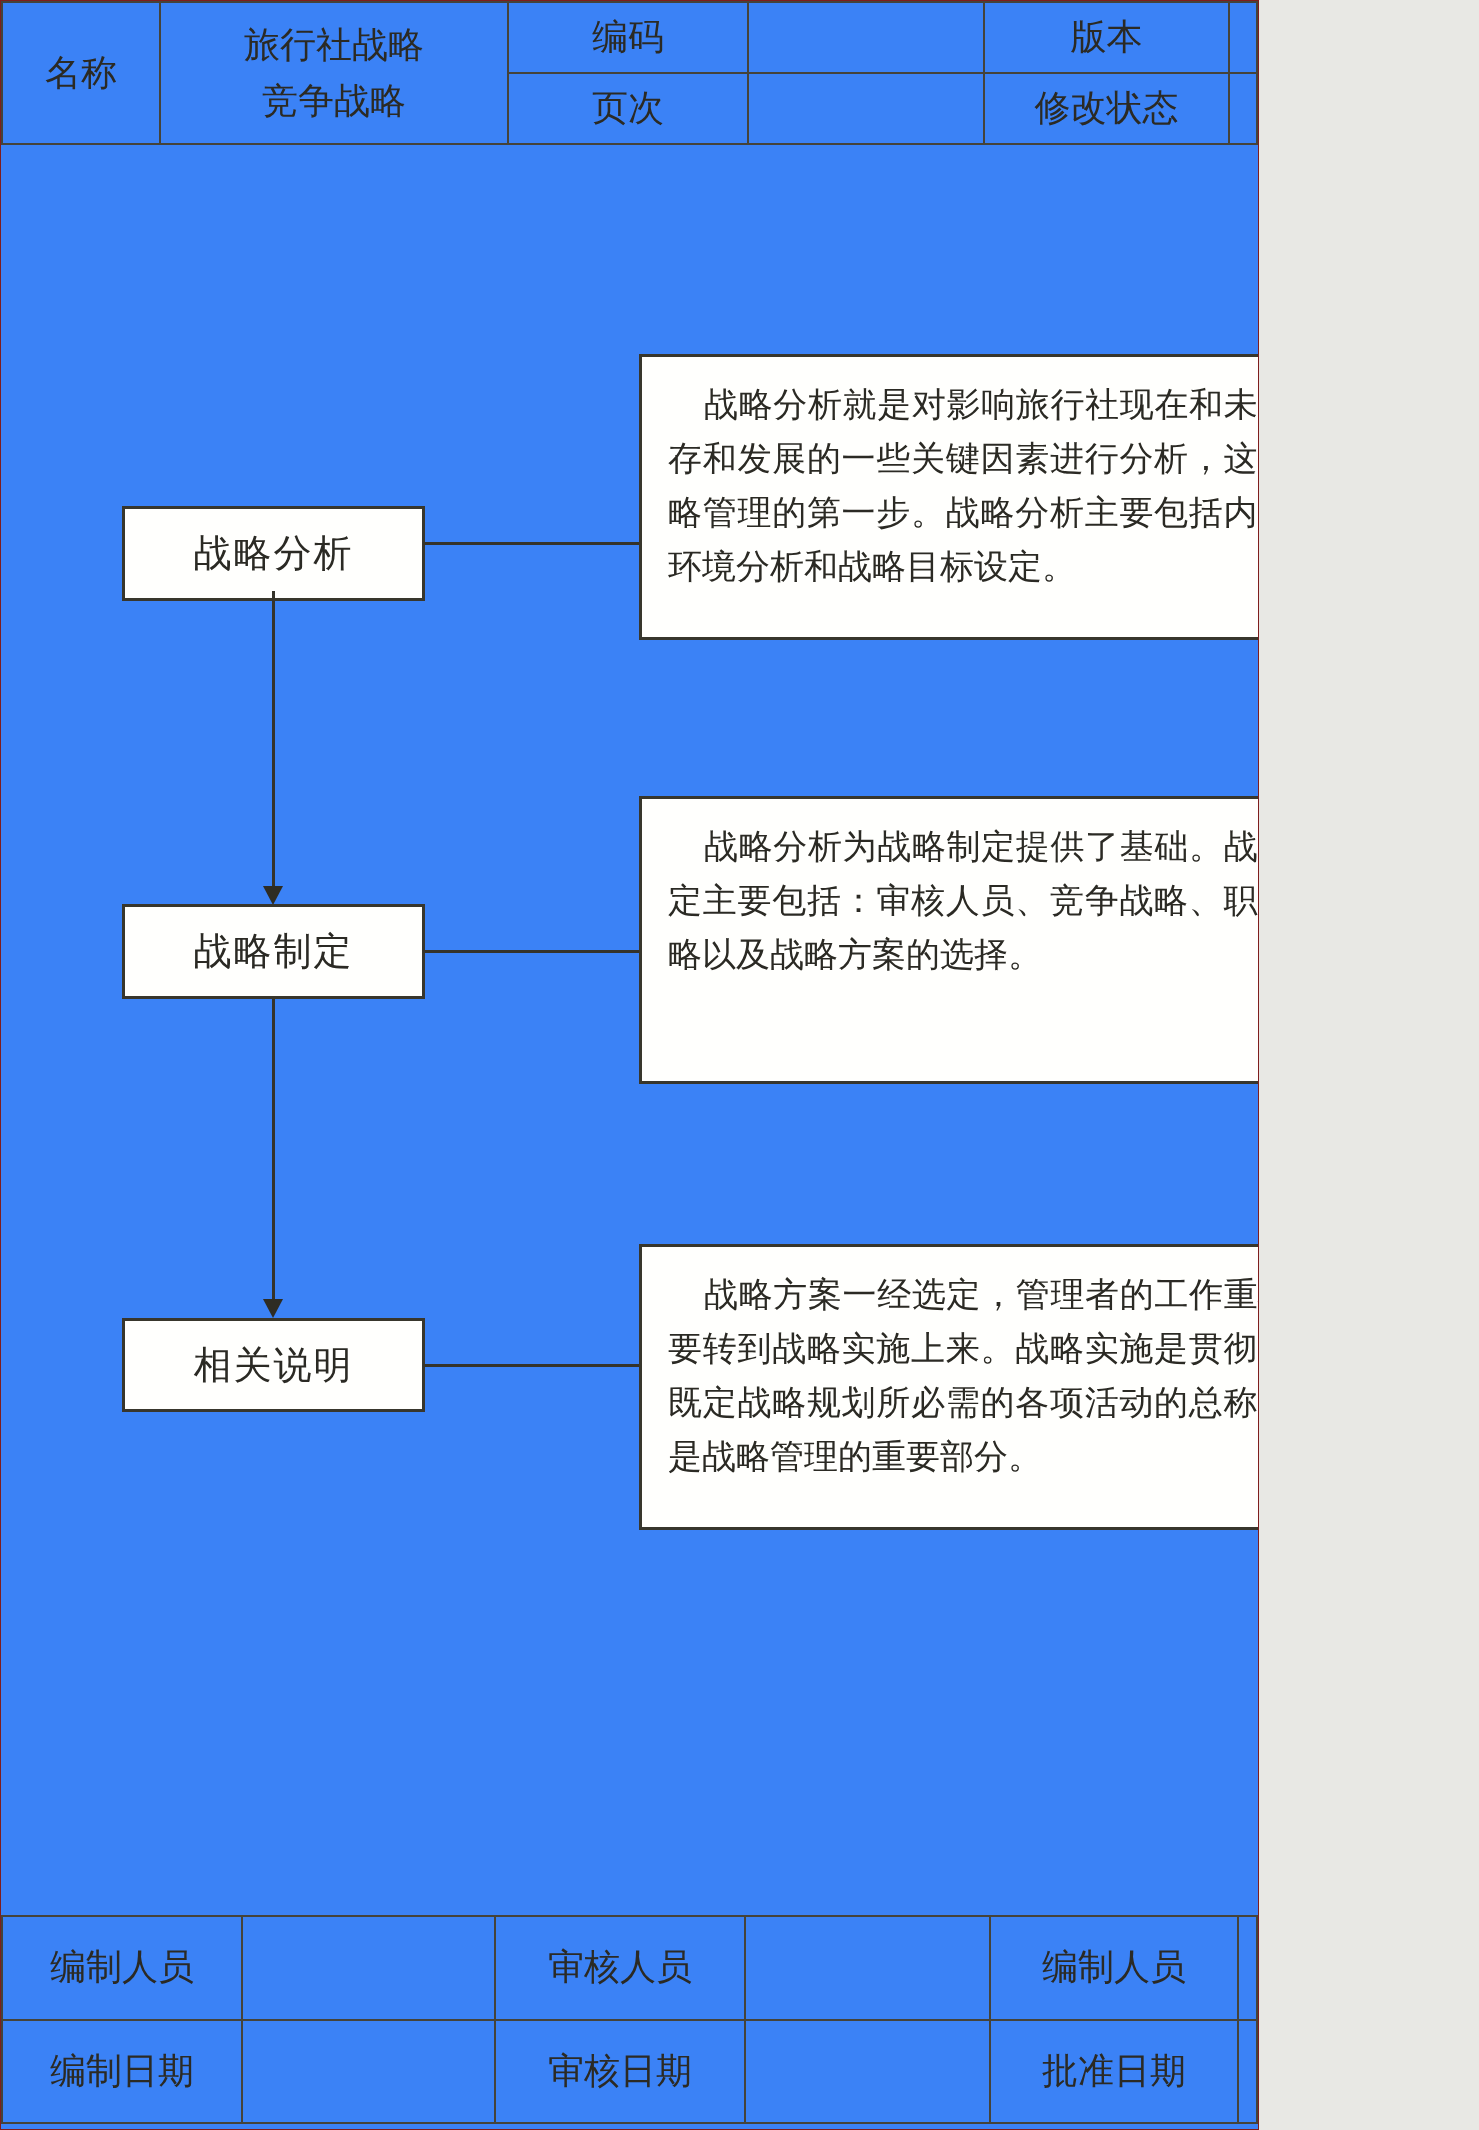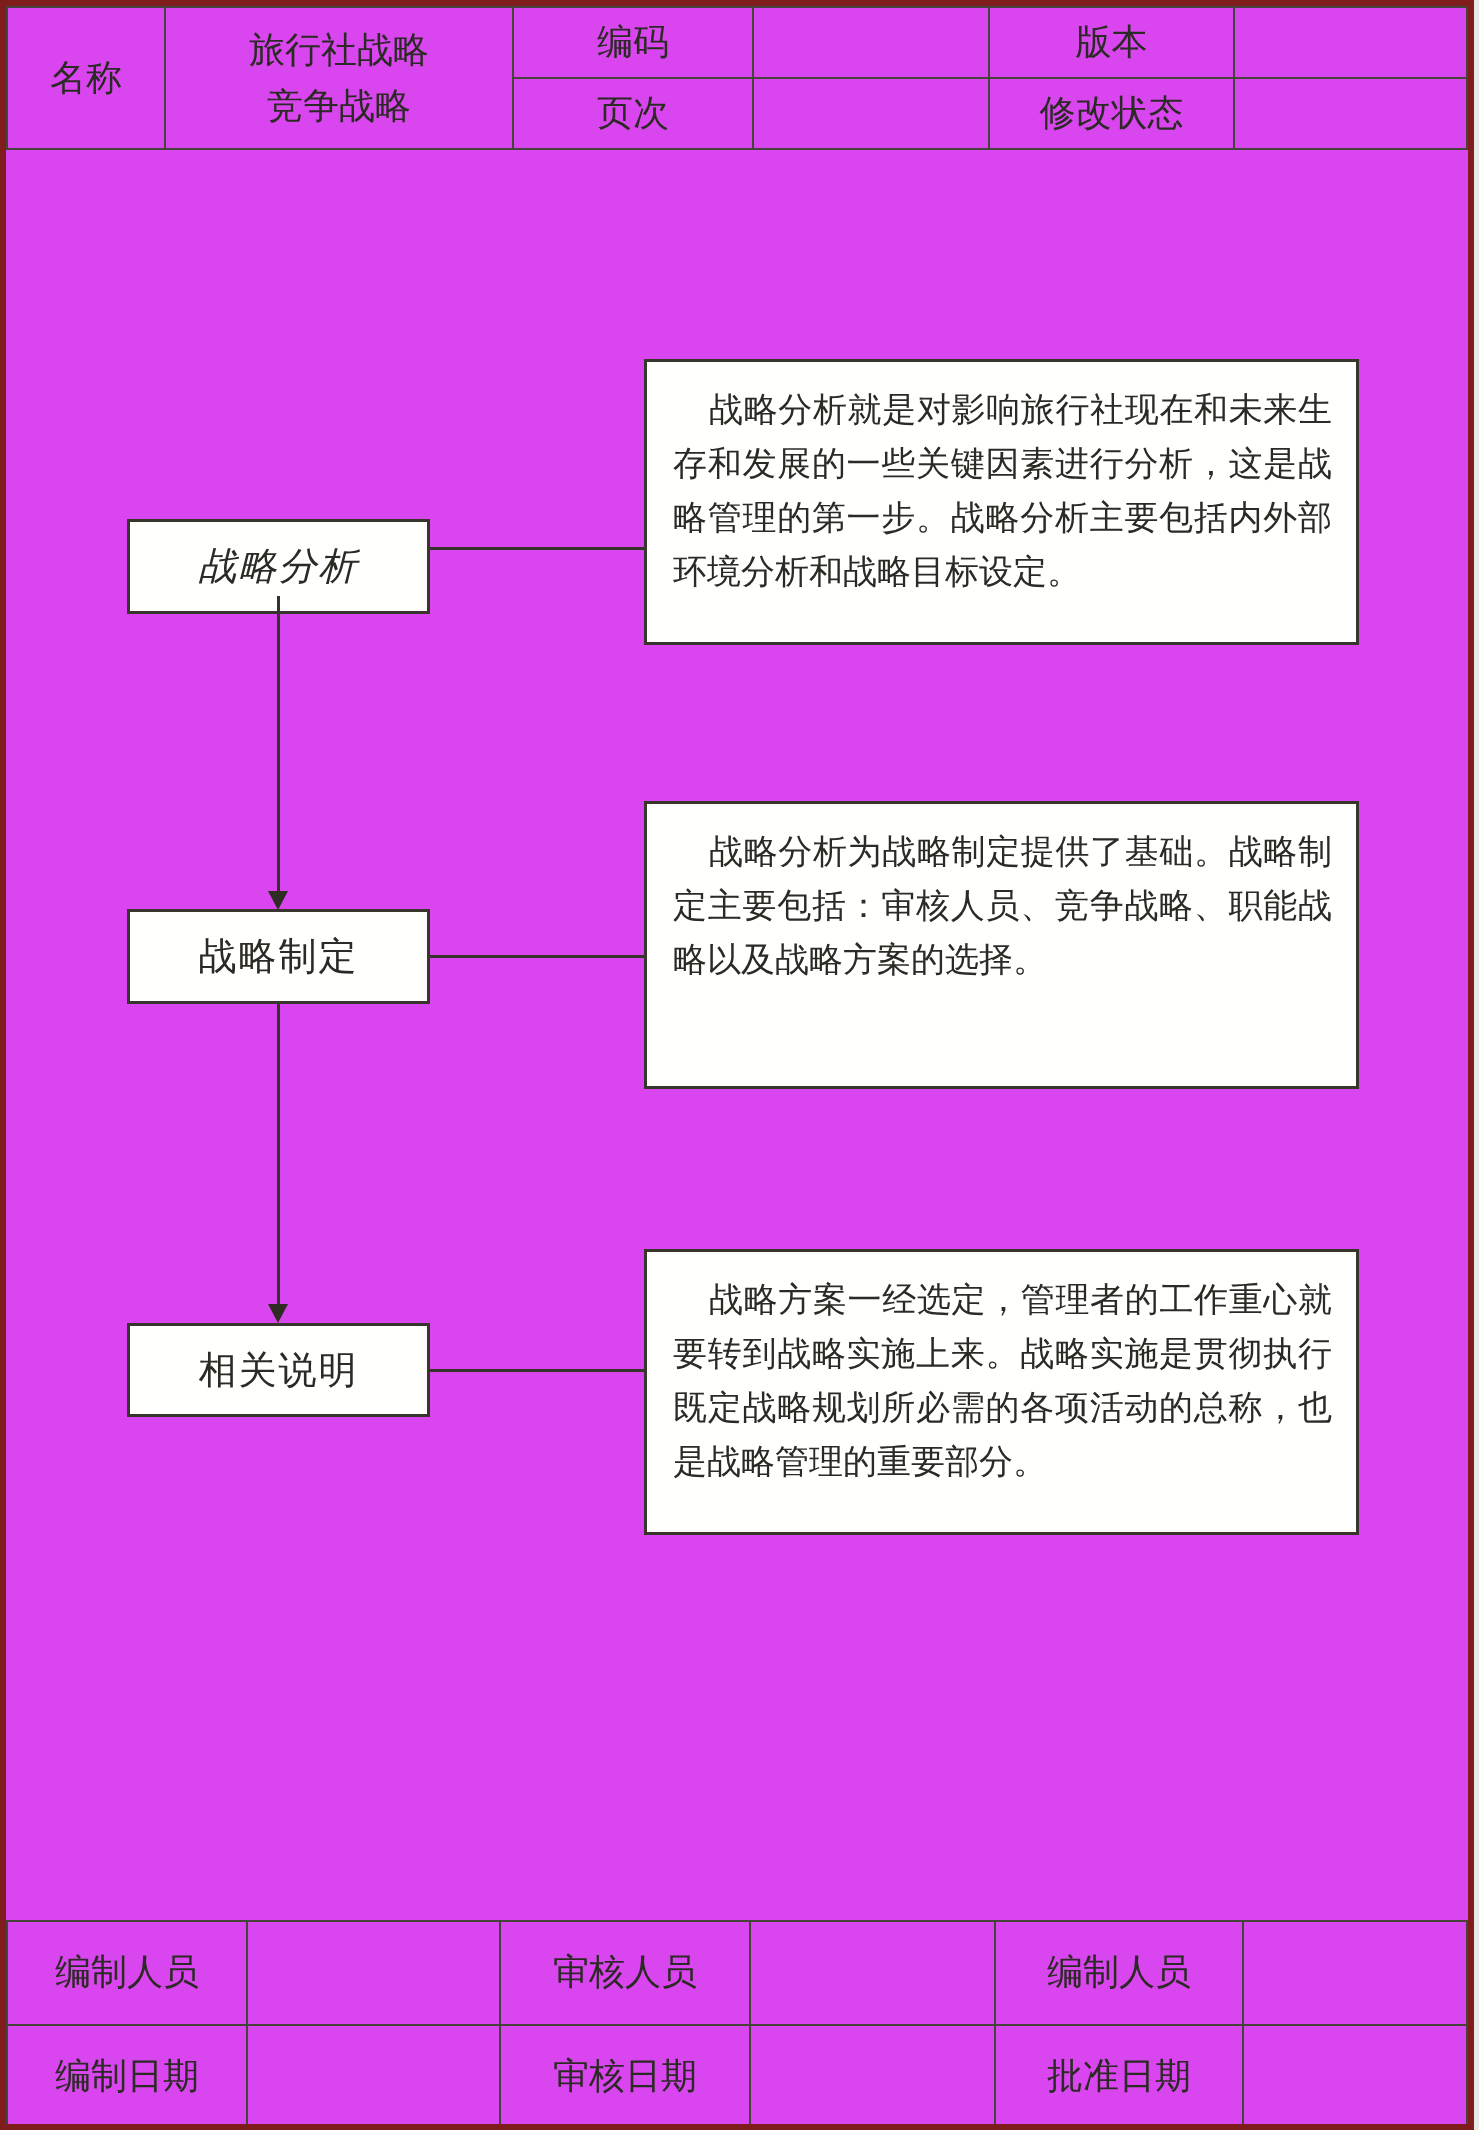--- a/index.html
+++ b/index.html
@@ -1,21 +1,21 @@
 <!DOCTYPE html>
 <html><head>
 <meta charset="utf-8">
 <style>
   html,body{margin:0;padding:0;background:#e8e8e4;}
   .page{
     position:relative;
-    width:1474px;height:2130px;
+    width:1259px;height:2130px;
     box-sizing:border-box;
-    background:#d946ef;
-    border:6px solid #7f1d1d;
+    background:#3b82f6;
+    border:1px solid #7f1d1d;
     font-family:"DejaVu Serif","Liberation Serif",serif;
     color:#2b2a24;
     overflow:hidden;
   }
   table{border-collapse:collapse;table-layout:fixed;width:100%;}
   td{
     border:2px solid #45433a;
     text-align:center;vertical-align:middle;
     font-size:36px;
     padding:0 6px;
@@ -85,21 +85,21 @@
       <td>页次</td>
       <td></td>
       <td>修改状态</td>
       <td></td>
     </tr>
   </tbody>
     </table>
 
   <div class="flow">
 
-    <div class="step-box" style="top:369px;font-style:italic;">
+    <div class="step-box" style="top:361px;">
       <span>战略分析</span>
     </div>
     <div class="desc-box" style="top:209px;">战略分析就是对影响旅行社现在和未来生存和发展的一些关键因素进行分析，这是战略管理的第一步。战略分析主要包括内外部环境分析和战略目标设定。</div>
     <div class="hline" style="top:397px;left:422px;width:216px;"></div>
 
     <div class="vline" style="top:446px;left:271px;height:297px;"></div>
     <div class="arrowhead" style="top:741px;left:262px;"></div>
 
     <div class="step-box" style="top:759px;">
       <span>战略制定</span>

